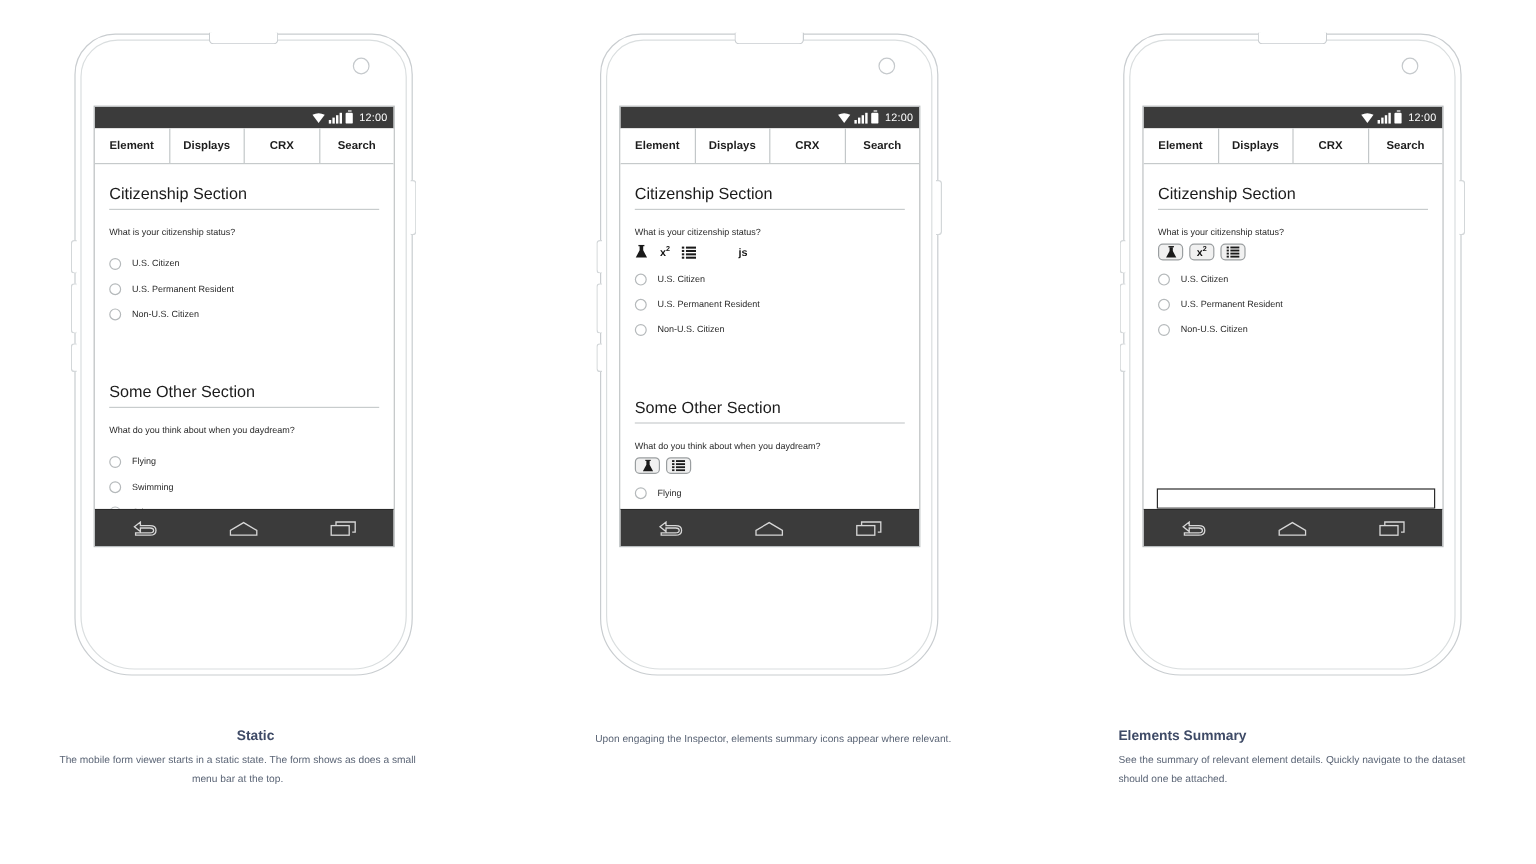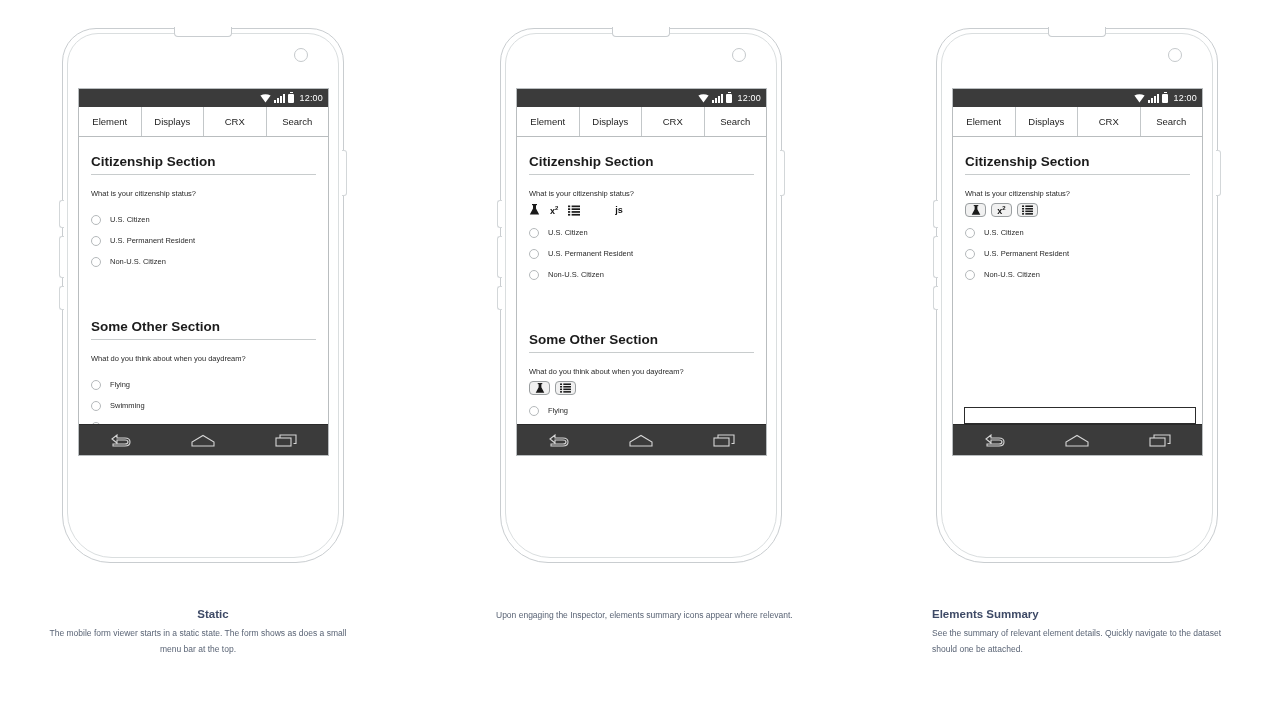--- a/index.html
+++ b/index.html
@@ -81,29 +81,29 @@
   .sb-bat{width:6px;height:9px;background:#fff;border-radius:1px;position:relative;}
   .sb-bat:before{content:"";position:absolute;top:-2px;left:1.6px;width:2.8px;height:1.4px;background:#fff;}
   .sb-time{color:#fff;font-size:9px;letter-spacing:.2px;margin-left:2px;}
 
   .tabbar{
     height:29px;flex:0 0 auto;display:flex;
     border-bottom:1px solid #b9bdbf;background:#fff;
   }
   .tab{
     flex:1;display:flex;align-items:center;justify-content:center;
-    font-size:9.5px;font-weight:normal;color:#1d1d1d;
+    font-size:9.5px;font-weight:bold;color:#1d1d1d;
     border-right:1px solid #c3c7c9;box-sizing:border-box;
   }
   .tab:last-child{border-right:none;}
 
   .formarea{flex:1 1 auto;position:relative;overflow:hidden;background:#fff;padding:0 12px;}
 
   .sec-title{
-    font-size:13.5px;color:#1b1b1b;font-weight:700;
+    font-size:13.5px;color:#1b1b1b;font-weight:400;
     padding-top:17px;padding-bottom:5px;
     border-bottom:1px solid #c8cccd;
   }
   .q-label{font-size:7.5px;color:#2a2a2a;padding-top:14px;}
 
   .icon-row{display:flex;align-items:center;gap:10px;margin-top:5px;height:14px;}
   .icon-row.boxed{gap:5px;}
   .gi{display:flex;align-items:center;justify-content:center;}
   .gi.boxed{
     width:21px;height:14px;border:1px solid #9a9ea0;border-radius:4px;

